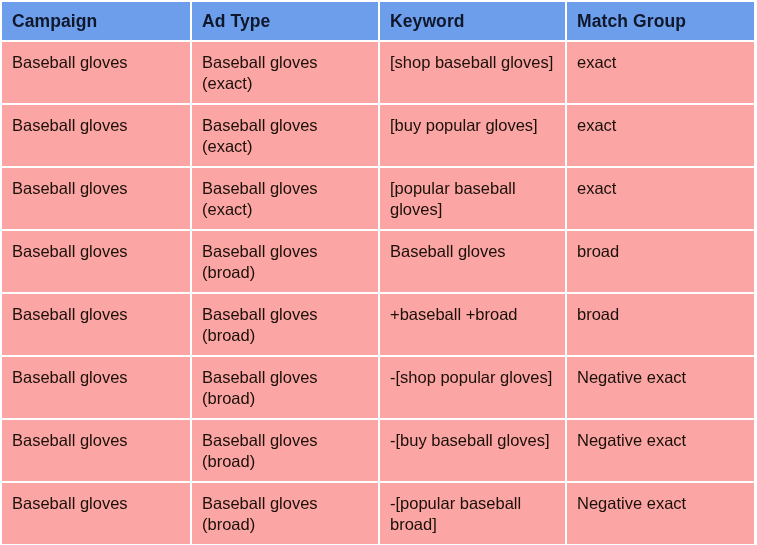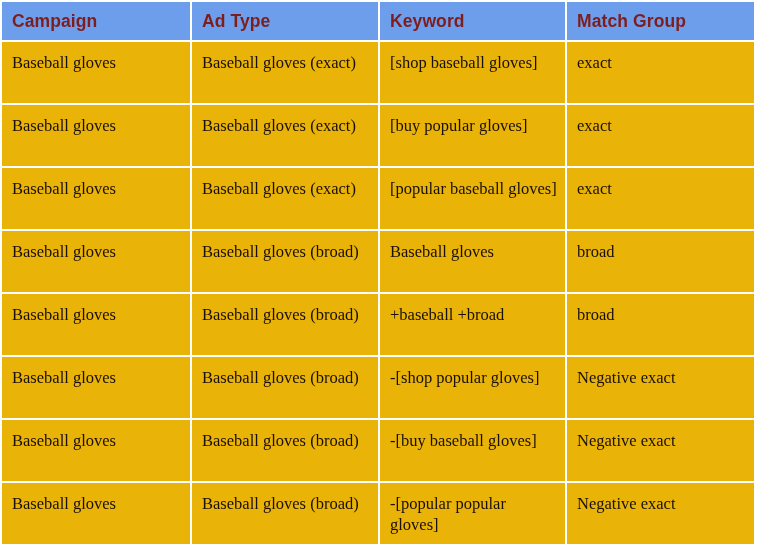--- a/index.html
+++ b/index.html
@@ -39,40 +39,39 @@
   }
 
   table.kw-table th:last-child,
   table.kw-table td:last-child {
     border-right: none;
   }
 
   
   table.kw-table thead th {
     background: #6d9eeb;
-    color: #7f1d1d;
+    color: #0f172a;
     font-weight: bold;
     font-size: 17.5px;
     line-height: 20px;
     height: 40px;
     padding: 9px 0 0 10px;
     letter-spacing: 0.1px;
   }
 
   
   table.kw-table tbody td {
-    background: #eab308;
+    background: #fca5a5;
     color: #1a1008;
     font-weight: normal;
     font-size: 16.5px;
     line-height: 21px;
     height: 63px;
     padding: 10px 8px 0 10px;
     white-space: pre-line;
-    font-family: Liberation Serif, serif;
   }
 
   table.kw-table tbody tr:last-child td {
     border-bottom: none;
     height: 61px;
   }
 
   col.c-campaign   { width: 190px; }
   col.c-adgroup    { width: 188px; }
   col.c-keyword    { width: 187px; }
@@ -136,18 +135,18 @@
       </tr>
       <tr>
         <td>Baseball gloves</td>
         <td>Baseball gloves (broad)</td>
         <td>-[buy baseball gloves]</td>
         <td>Negative exact</td>
       </tr>
       <tr>
         <td>Baseball gloves</td>
         <td>Baseball gloves (broad)</td>
-        <td>-[popular popular gloves]</td>
+        <td>-[popular baseball broad]</td>
         <td>Negative exact</td>
       </tr>
     </tbody>
   </table>
 </div>
 
 </body></html>

